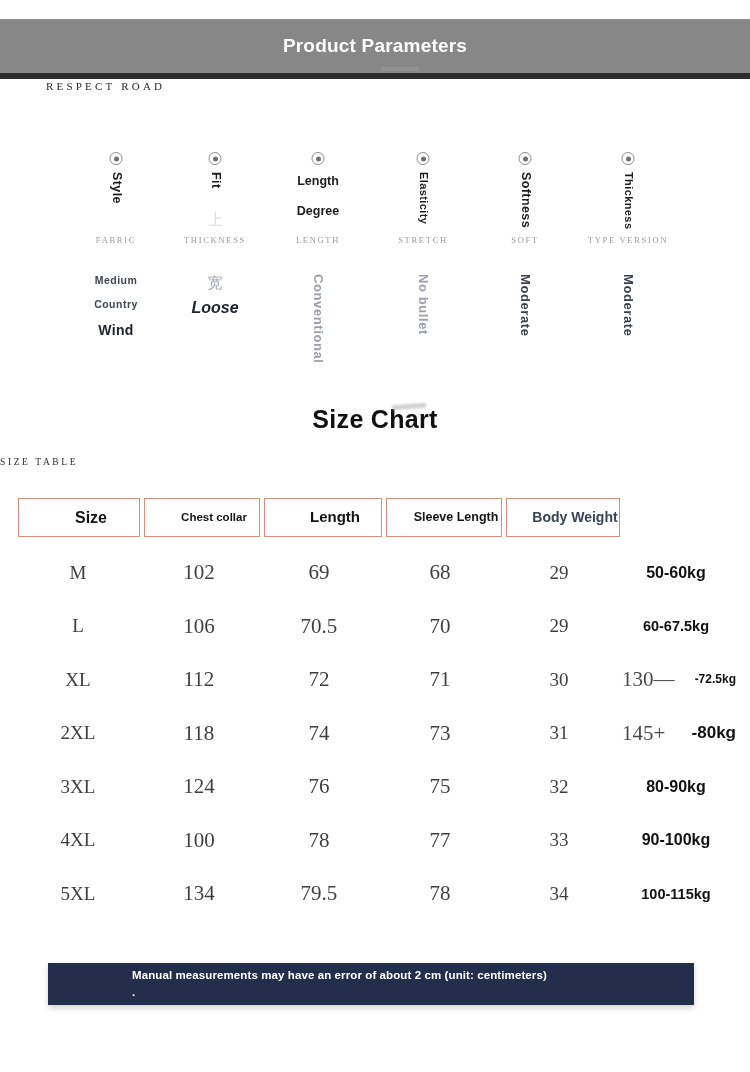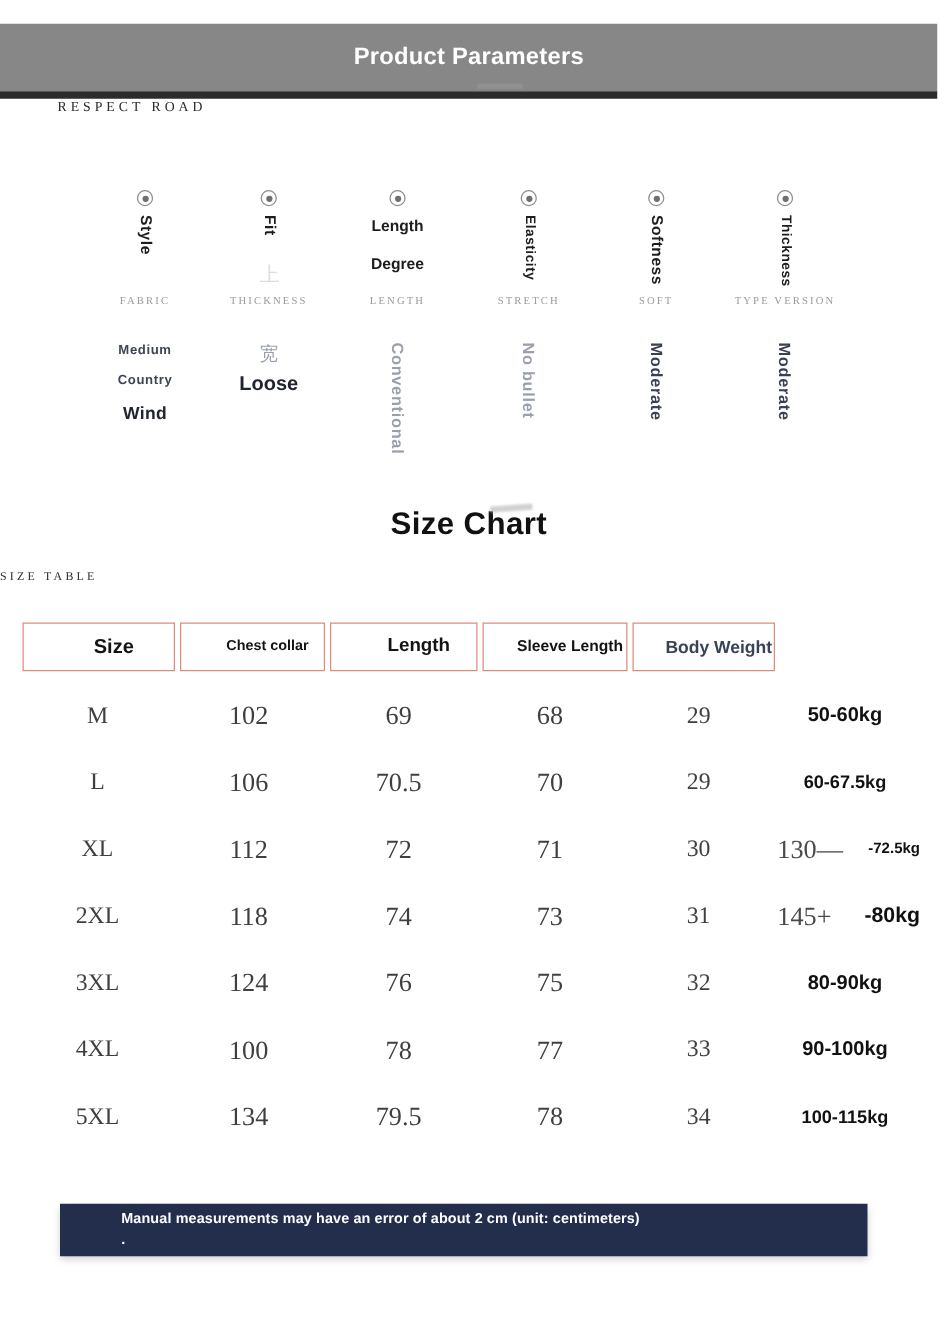--- a/index.html
+++ b/index.html
@@ -190,20 +190,21 @@
     font-size: 15px;
     color: #9aa0ab;
     margin-bottom: 6px;
     font-family: "DejaVu Sans", sans-serif;
   }
   .param-value .loose {
     display: block;
     font-size: 16px;
     font-weight: bold;
     color: #20242e;
+    font-style: italic;
   }
 
   
   .chart-title {
     position: absolute;
     left: 0;
     top: 405px;
     width: 750px;
     text-align: center;
     font-size: 25px;
@@ -324,21 +325,21 @@
   
   .footer-banner {
     position: absolute;
     left: 48px;
     top: 963px;
     width: 646px;
     height: 42px;
     background: #232e4d;
     box-shadow: 0 3px 6px rgba(0,0,0,.18);
     box-sizing: border-box;
-    padding: 6px 0 0 49px;
+    padding: 6px 0 0 84px;
   }
   .footer-line1 {
     color: #ffffff;
     font-size: 11.5px;
     font-weight: bold;
     letter-spacing: .1px;
     white-space: nowrap;
   }
   .footer-line2 {
     color: #ffffff;

